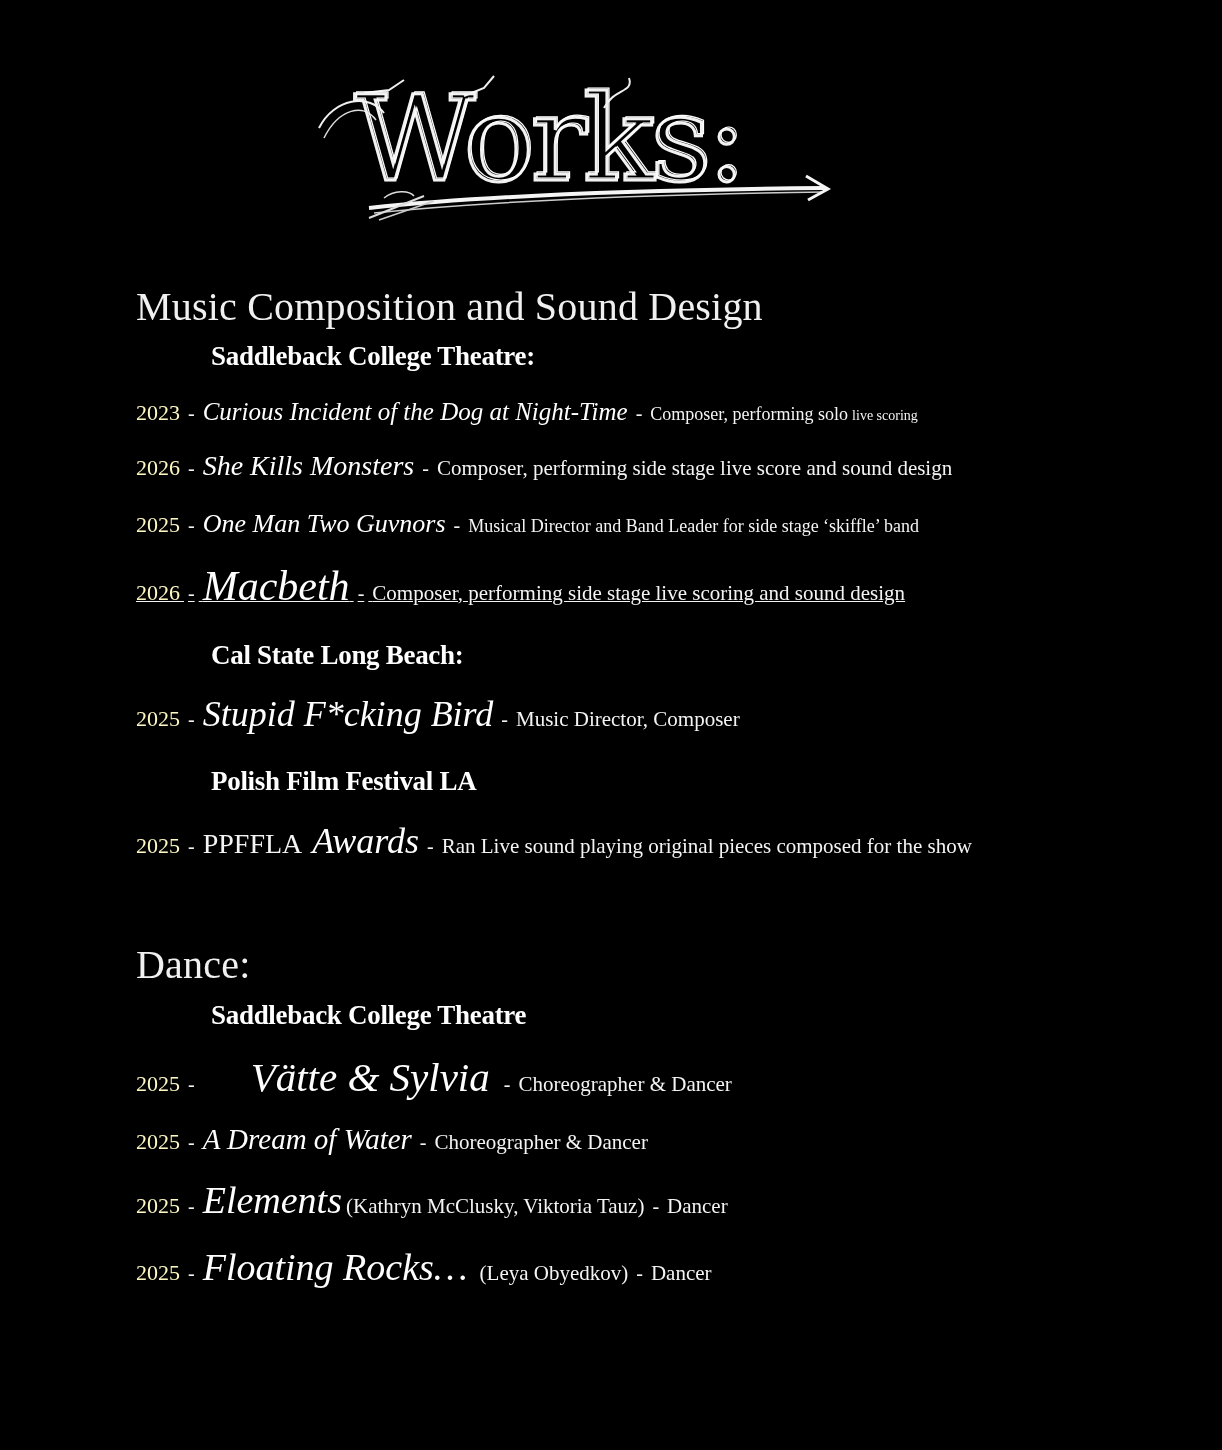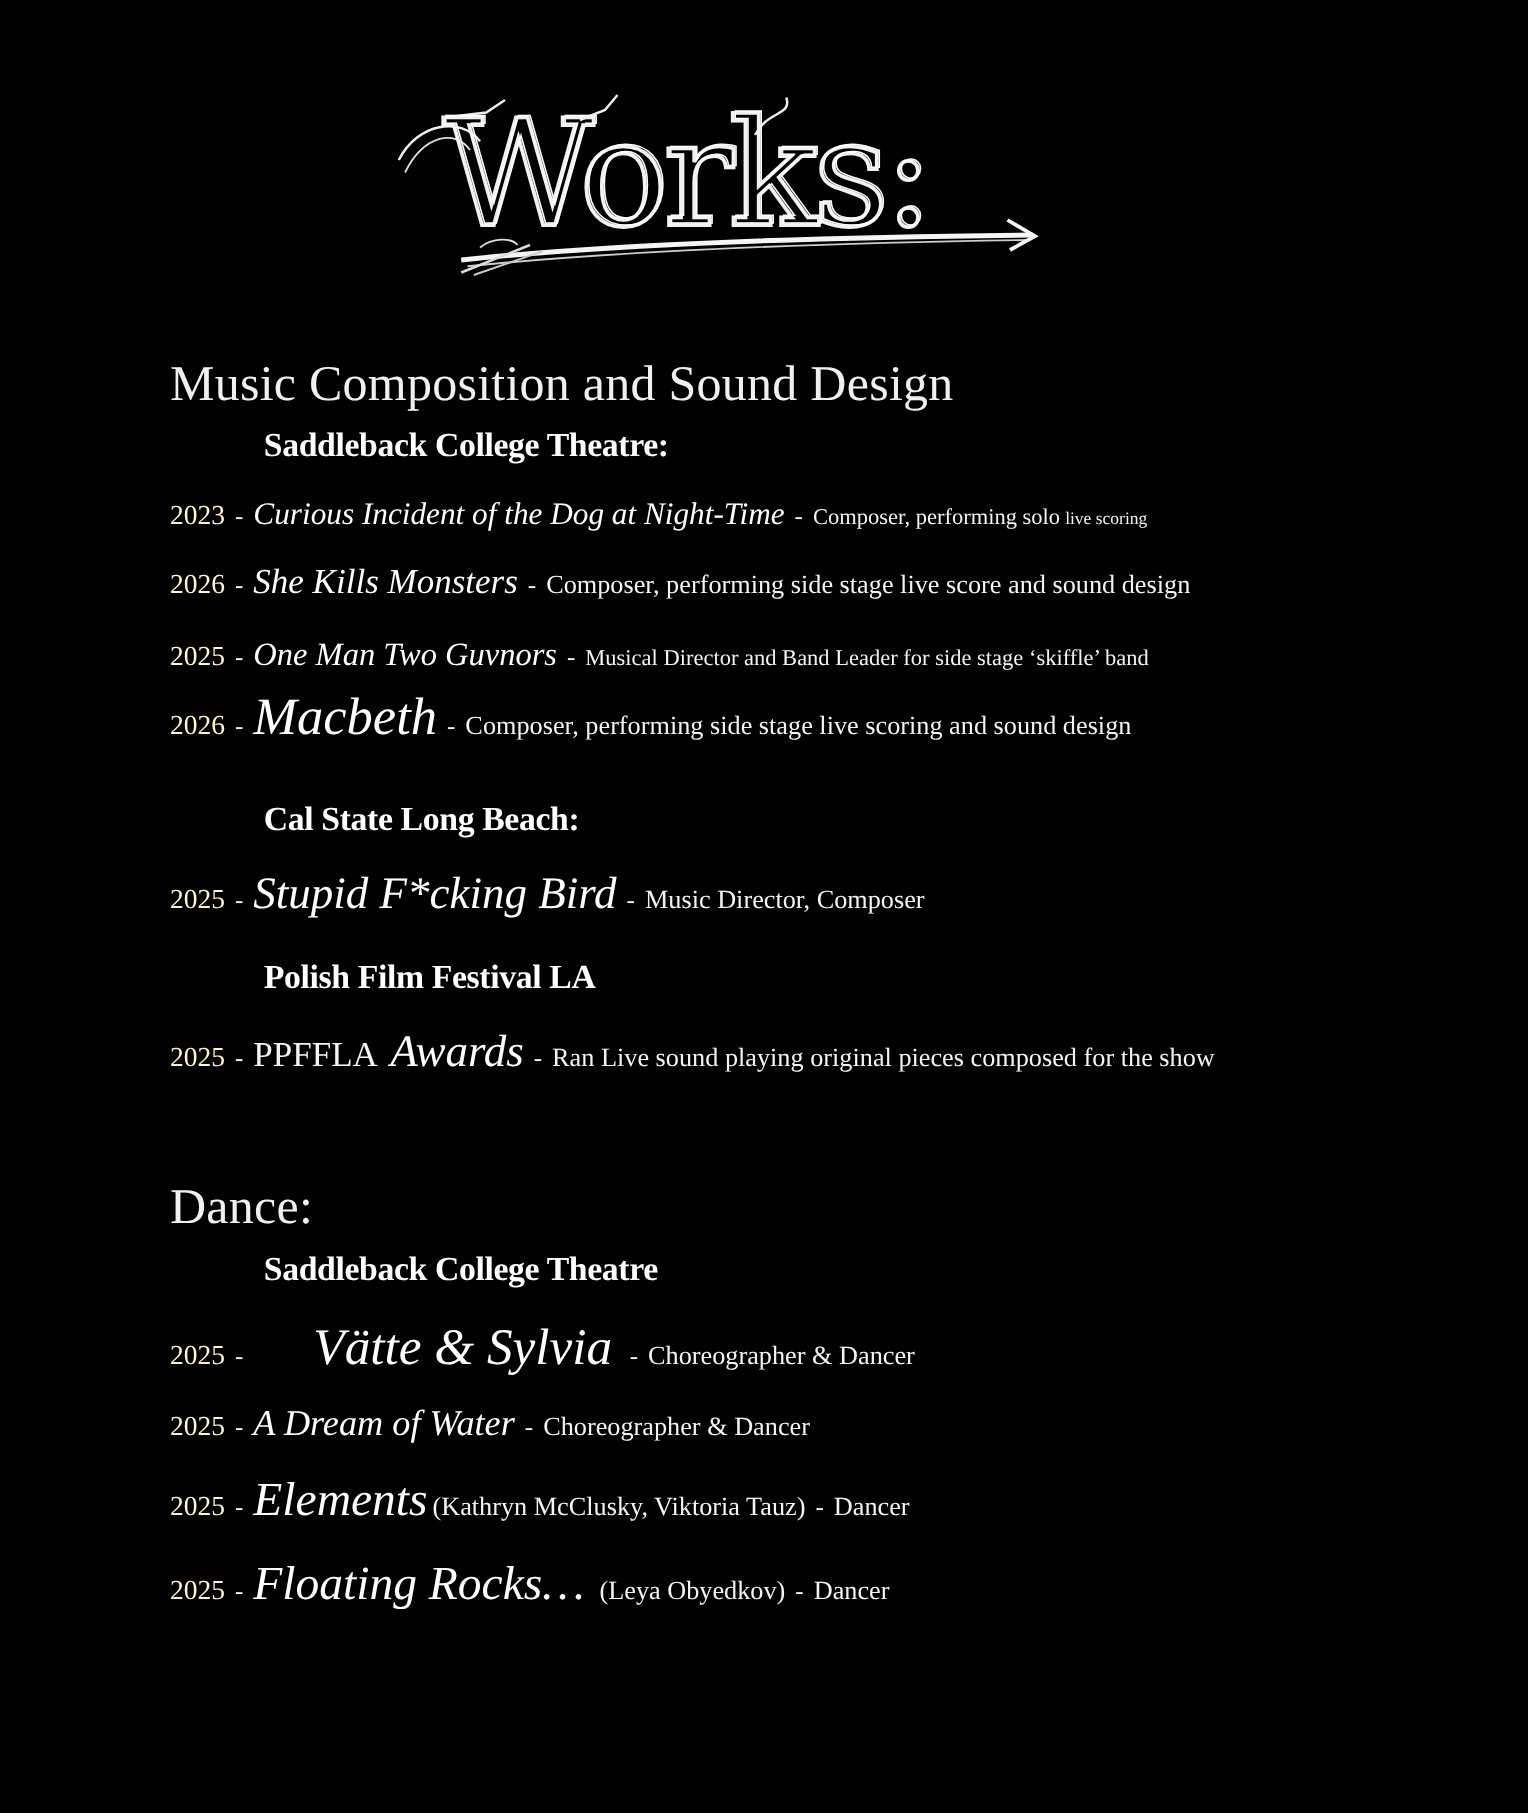--- a/index.html
+++ b/index.html
@@ -126,21 +126,21 @@
 </div>
 
 <div class="line" style="top:509px;">
   <span class="year">2025</span>
   <span class="sep">-</span>
   <span class="title" style="font-size:26px;">One Man Two Guvnors</span>
   <span class="sep">-</span>
   <span class="role role-sm">Musical Director and Band Leader for side stage ‘skiffle’ band</span>
 </div>
 
-<div class="line" style="top:550px;">
+<div class="line" style="top:562px;text-decoration:underline;">
   <span class="year">2026</span>
   <span class="sep">-</span>
   <span class="title" style="font-size:42px;">Macbeth</span>
   <span class="sep">-</span>
   <span class="role">Composer, performing side stage live scoring and sound design</span>
 </div>
 
 <div class="org" style="top:640px;">Cal State Long Beach:</div>
 
 <div class="line" style="top:693px;">

